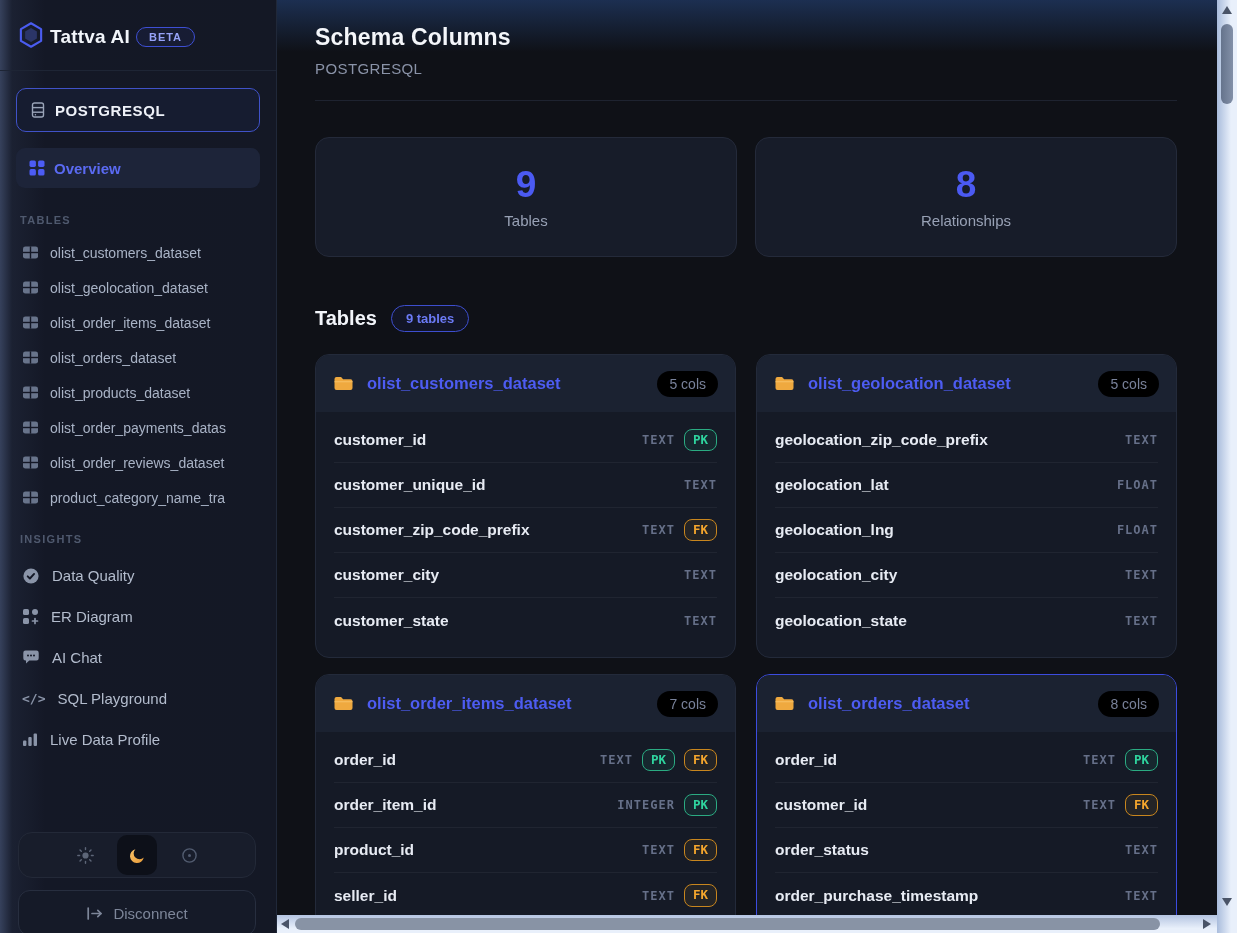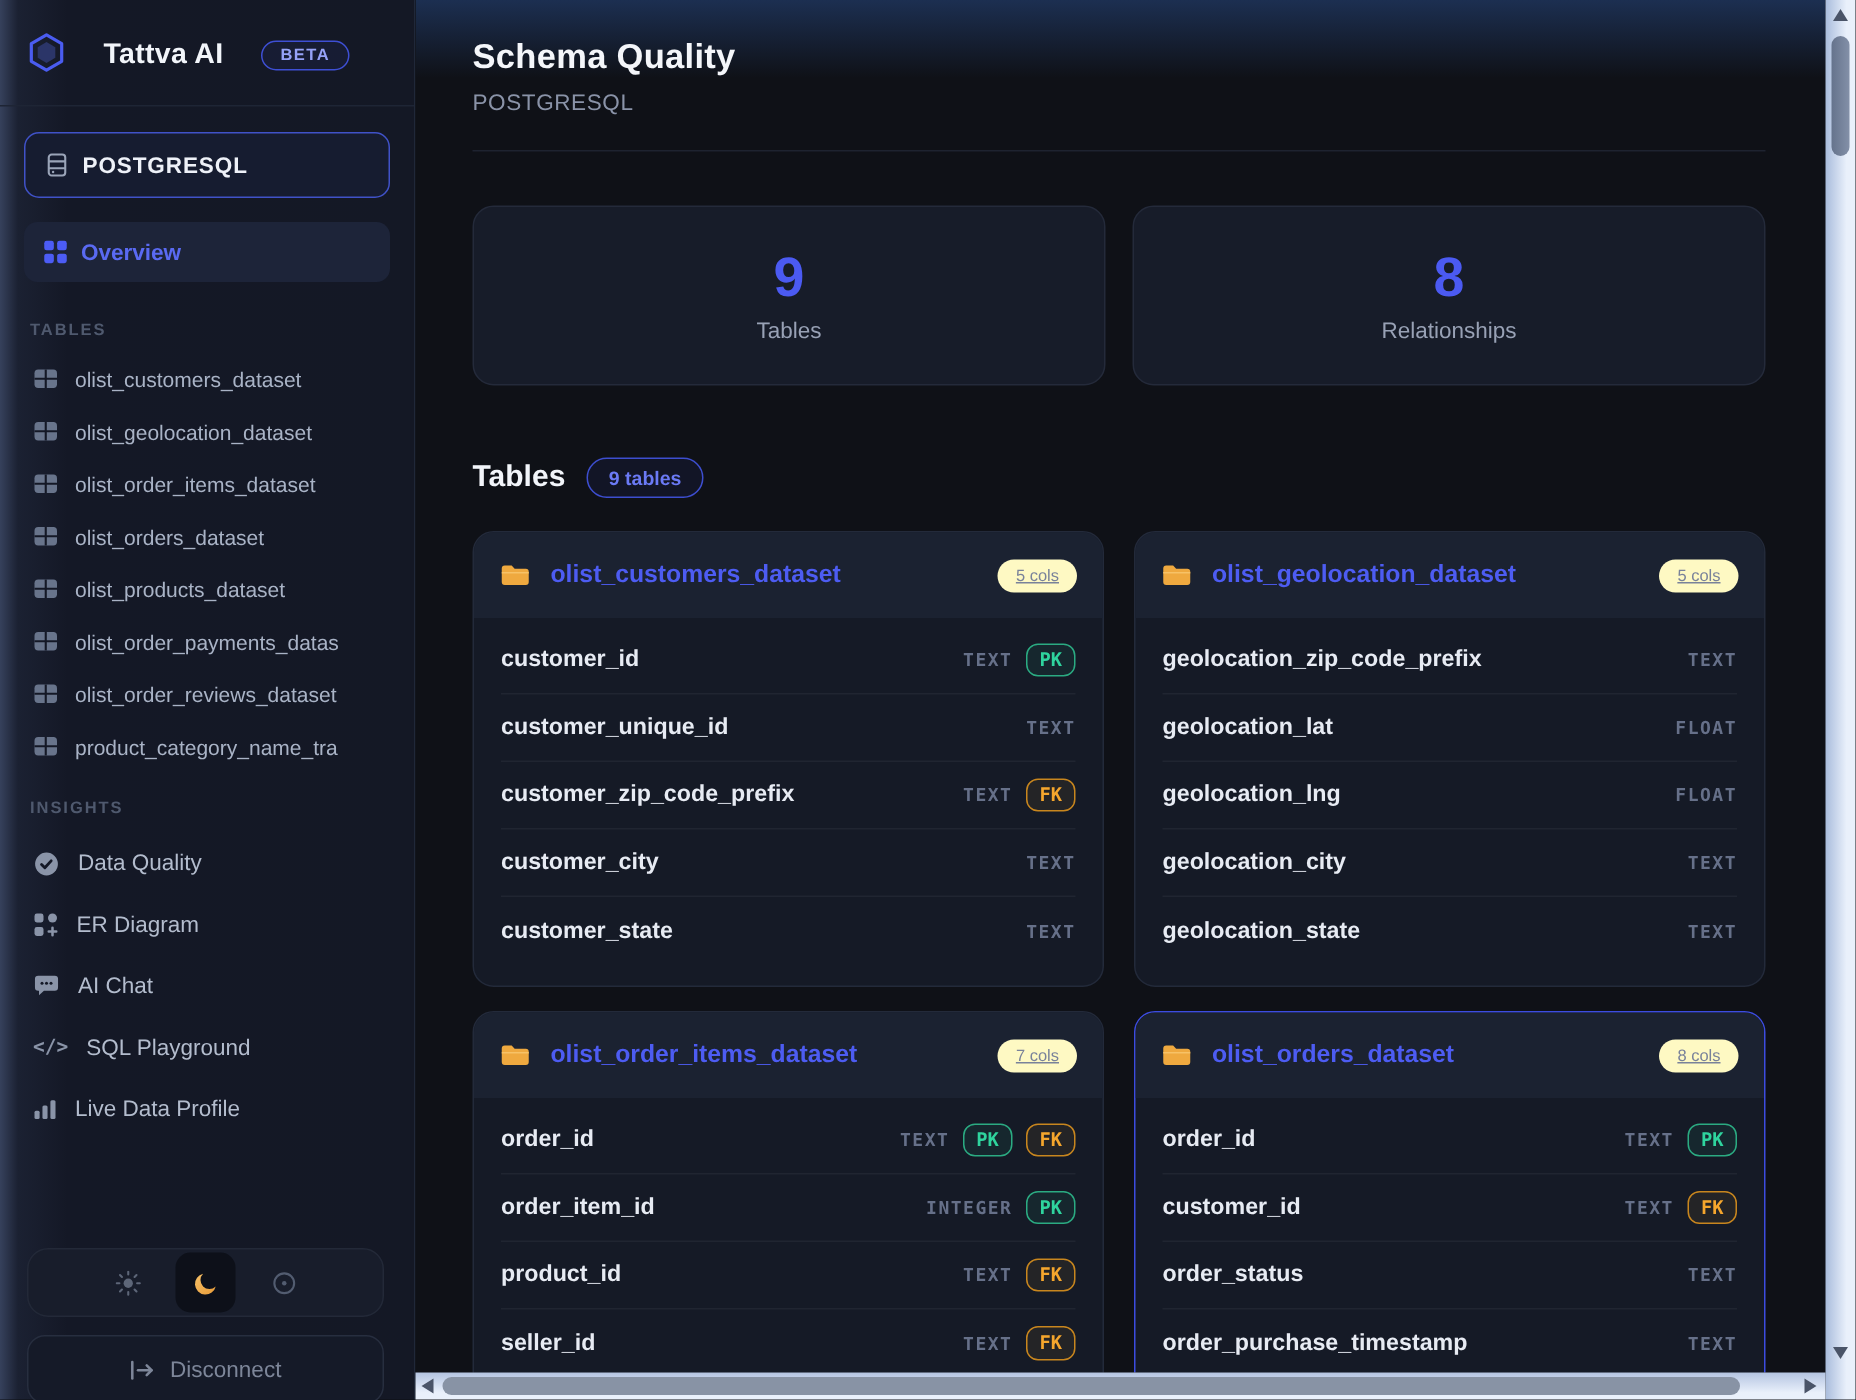--- a/index.html
+++ b/index.html
@@ -3,21 +3,21 @@
 <meta charset="utf-8">
 <style>
   * { margin:0; padding:0; box-sizing:border-box; }
   html,body { width:1237px; height:933px; background:#0c0e13; overflow:hidden;
               font-family:"Liberation Sans", sans-serif; }
 
   
   .sidebar { position:absolute; left:0; top:0; width:277px; height:933px;
     background:linear-gradient(90deg,#36415c 0px,#1b2132 12px,#141826 45px,#141825 100%);
     border-right:1px solid #202839; }
-  .logo-row { display:flex; align-items:center; gap:23px; padding:18px 16px 0 16px; height:56px; }
+  .logo-row { display:flex; align-items:center; gap:4px; padding:18px 16px 0 16px; height:56px; }
   .logo-name { color:#f2f5fa; font-size:19px; font-weight:700; letter-spacing:.2px; }
   .beta-pill { margin-left:2px; border:1px solid #3e4fd4; border-radius:999px; padding:3px 12px;
     color:#96a2f7; font-size:11px; font-weight:800; letter-spacing:1px; background:rgba(62,79,212,.08); }
   .side-divider { height:1px; background:#1e2535; margin-top:14px; }
   .pg-btn { margin:17px 16px 0 16px; height:44px; border:1px solid #4052c8; border-radius:10px;
     background:#161c30; display:flex; align-items:center; gap:10px; padding:0 14px; cursor:pointer; }
   .pg-btn span { color:#eef1f8; font-size:15px; font-weight:700; letter-spacing:.6px; }
   .overview-item { margin:16px 16px 0 16px; height:40px; border-radius:9px; background:#1d2439;
     display:flex; align-items:center; gap:9px; padding:0 13px; cursor:pointer; }
   .overview-item span { color:#5a6af2; font-size:15px; font-weight:700; }
@@ -57,21 +57,21 @@
   .stat-label { margin-top:9px; color:#98a1b5; font-size:15px; }
   .tables-head { margin-top:48px; display:flex; align-items:center; gap:14px; }
   .tables-title { color:#f2f5fa; font-size:20px; font-weight:700; }
   .count-pill { border:1px solid #3d4ecf; border-radius:999px; padding:5px 14px; color:#6b7af5;
     font-size:13px; font-weight:700; background:rgba(76,91,240,.07); }
   .cards-grid { margin-top:22px; display:grid; grid-template-columns:1fr 1fr; gap:16px 20px; }
   .tcard { background:#151a26; border:1px solid #232a3a; border-radius:14px; overflow:hidden; cursor:pointer; }
   .tcard.highlighted { border:1.5px solid #3c4ce0; }
   .tcard-hd { height:57px; background:#1b2231; display:flex; align-items:center; padding:0 17px; gap:13px; }
   .tcard-name { color:#4d5cf2; font-size:16.5px; font-weight:700; flex:1; white-space:nowrap; overflow:hidden; }
-  .cols-pill { background:#fef9c3; color:#79829a; font-size:11px; padding:5px 12px; border-radius:999px;text-decoration:underline; }
+  .cols-pill { background:#000000; color:#79829a; font-size:14px; padding:5px 12px; border-radius:999px; }
   .tcard-body { padding:6px 0 14px 0; }
   .col-row { height:45px; margin:0 18px; display:flex; align-items:center; justify-content:space-between;
     border-bottom:1px solid rgba(255,255,255,.05); }
   .col-row:last-child { border-bottom:none; }
   .col-name { color:#e7ebf3; font-size:15.5px; font-weight:600; }
   .col-right { display:flex; align-items:center; gap:9px; }
   .col-type { color:#667089; font-size:12px; font-weight:600; letter-spacing:1px;
     font-family:"DejaVu Sans Mono",monospace; }
   .kbadge { font-family:"DejaVu Sans Mono",monospace; font-size:12.5px; font-weight:800;
     padding:4px 8px; border-radius:8px; line-height:1; }
@@ -318,21 +318,21 @@
           <line x1="6" y1="7.5" x2="15" y2="7.5"></line>
           <path d="M11.8 4.3 L15 7.5 L11.8 10.7"></path>
         </svg>
     </span>
     <span>Disconnect</span>
   </div>
 </div>
 
 <div class="main">
   <div class="hdr">
-    <div class="hdr-title">Schema Quality</div>
+    <div class="hdr-title">Schema Columns</div>
     <div class="hdr-sub">POSTGRESQL</div>
     <div class="hdr-divider"></div>
   </div>
 
   <div class="content">
     <div class="stats-row">
       <div class="stat-card">
         <div class="stat-value">9</div>
         <div class="stat-label">Tables</div>
       </div>

